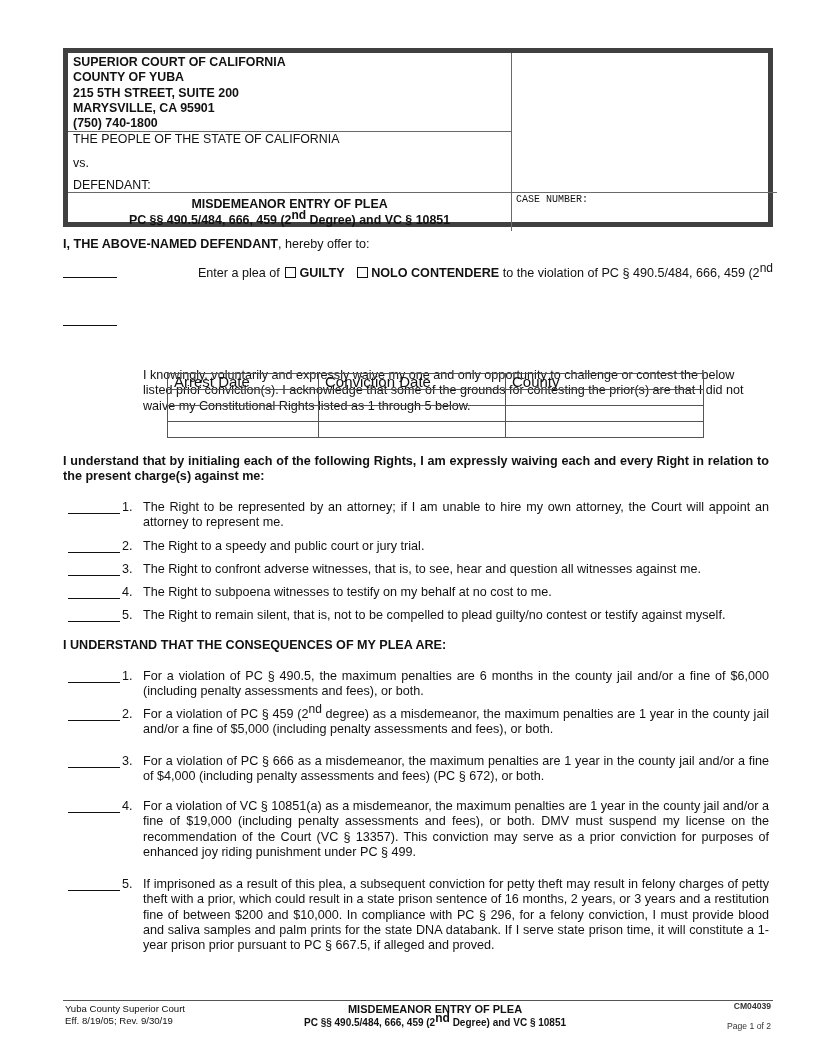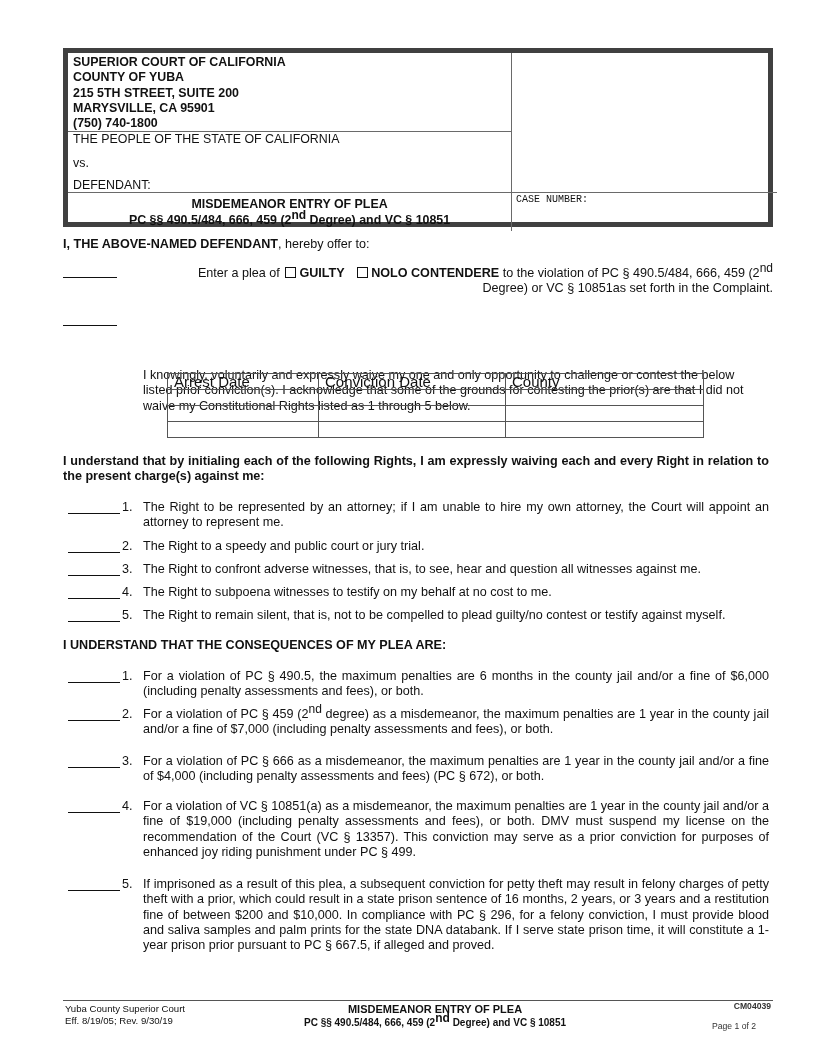--- a/index.html
+++ b/index.html
@@ -30,21 +30,21 @@
   .numrow { position:absolute; left:68px; font-size:12.6px; line-height:15.3px; }
   .numrow .blank { position:absolute; left:0; top:0; width:52px; border-bottom:1px solid #111; height:13px; }
   .numrow .num { position:absolute; left:54px; top:0; }
   .numrow .txt { position:absolute; left:75px; top:0; width:626px; text-align:justify; }
   .footer-rule { position:absolute; left:63px; top:1000px; width:710px; height:1px; background:#555; }
   .footer-left { position:absolute; left:65px; top:1003px; font-size:9.6px; line-height:12px; }
   .footer-center { position:absolute; left:240px; top:1003px; width:390px; text-align:center;
                    font-weight:bold; font-size:10px; line-height:13px; }
   .footer-center .t1 { font-size:11px; }
   .footer-form { position:absolute; right:45px; top:1001px; font-size:8.6px; color:#333;font-weight:bold; }
-  .footer-page { position:absolute; right:60px; top:1021px; font-size:8.6px; color:#333; }
+  .footer-page { position:absolute; right:45px; top:1021px; font-size:8.6px; color:#333; }
 </style>
 </head>
 <body>
 
 <div class="header-box">
   <div class="vdiv"></div>
   <div class="hdiv1"></div>
   <div class="hdiv2"></div>
 
   <div class="court-block">
@@ -71,21 +71,21 @@
 
 <div class="para" style="left:63px; top:237px;">
   <span class="bold">I, THE ABOVE-NAMED DEFENDANT</span><span>, hereby offer to:</span>
 </div>
 
 <div class="abs" style="left:63px; top:266px; width:54px; border-bottom:1px solid #111; height:11px;"></div>
 <div class="para" style="left:143px; top:266px; width:630px;text-align:right;">
   <span>Enter a plea of</span>
   <span class="checkbox"></span><span class="bold">GUILTY</span>
   &nbsp;&nbsp;<span class="checkbox"></span><span class="bold">NOLO CONTENDERE</span><span> to the violation of PC § 490.5/484, 666, 459 (2</span><sup>nd</sup>
-  <br><span>Degree) or VC § 10851as set forth in the Complaint.</span>
+  <br>
 </div>
 
 <div class="abs" style="left:63px; top:314px; width:54px; border-bottom:1px solid #111; height:11px;"></div>
 <div class="para" style="left:143px; top:328px; width:610px;margin-top:40px;">I knowingly, voluntarily and expressly waive my one and only opportunity to challenge or contest the below listed prior conviction(s).  I acknowledge that some of the grounds for contesting the prior(s) are that I did not waive my Constitutional Rights listed as 1 through 5 below.</div>
 
 <table class="priors">
   <tbody>
       <tr>
     <th style="width:144px">Arrest Date</th>
     <th style="width:180px">Conviction Date</th>
@@ -140,21 +140,21 @@
 <div class="para bold" style="left:63px; top:638px;">I UNDERSTAND THAT THE CONSEQUENCES OF MY PLEA ARE:</div>
 
 <div class="numrow" style="top:669px;">
   <span class="blank"></span>
   <span class="num">1.</span>
   <span class="txt">For a violation of PC § 490.5, the maximum penalties are 6 months in the county jail and/or a fine of $6,000 (including penalty assessments and fees), or both.</span>
 </div>
 <div class="numrow" style="top:707px;">
   <span class="blank"></span>
   <span class="num">2.</span>
-  <span class="txt"><span>For a violation of PC § 459 (2</span><sup>nd</sup><span> degree) as a misdemeanor, the maximum penalties are 1 year in the county jail and/or a fine of $7,000 (including penalty assessments and fees), or both.</span></span>
+  <span class="txt"><span>For a violation of PC § 459 (2</span><sup>nd</sup><span> degree) as a misdemeanor, the maximum penalties are 1 year in the county jail and/or a fine of $5,000 (including penalty assessments and fees), or both.</span></span>
 </div>
 <div class="numrow" style="top:754px;">
   <span class="blank"></span>
   <span class="num">3.</span>
   <span class="txt">For a violation of PC § 666 as a misdemeanor, the maximum penalties are 1 year in the county jail and/or a fine of $4,000 (including penalty assessments and fees) (PC § 672), or both.</span>
 </div>
 <div class="numrow" style="top:799px;">
   <span class="blank"></span>
   <span class="num">4.</span>
   <span class="txt">For a violation of VC § 10851(a) as a misdemeanor, the maximum penalties are 1 year in the county jail and/or a fine of $19,000 (including penalty assessments and fees), or both.  DMV must suspend my license on the recommendation of the Court (VC § 13357).  This conviction may serve as a prior conviction for purposes of enhanced joy riding punishment under PC § 499.</span>

